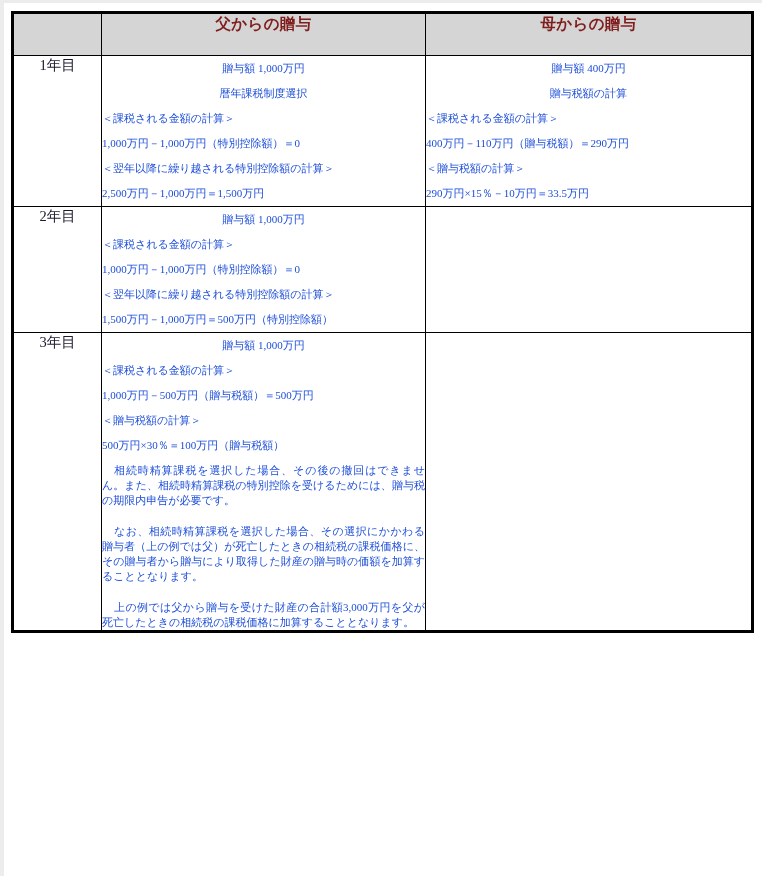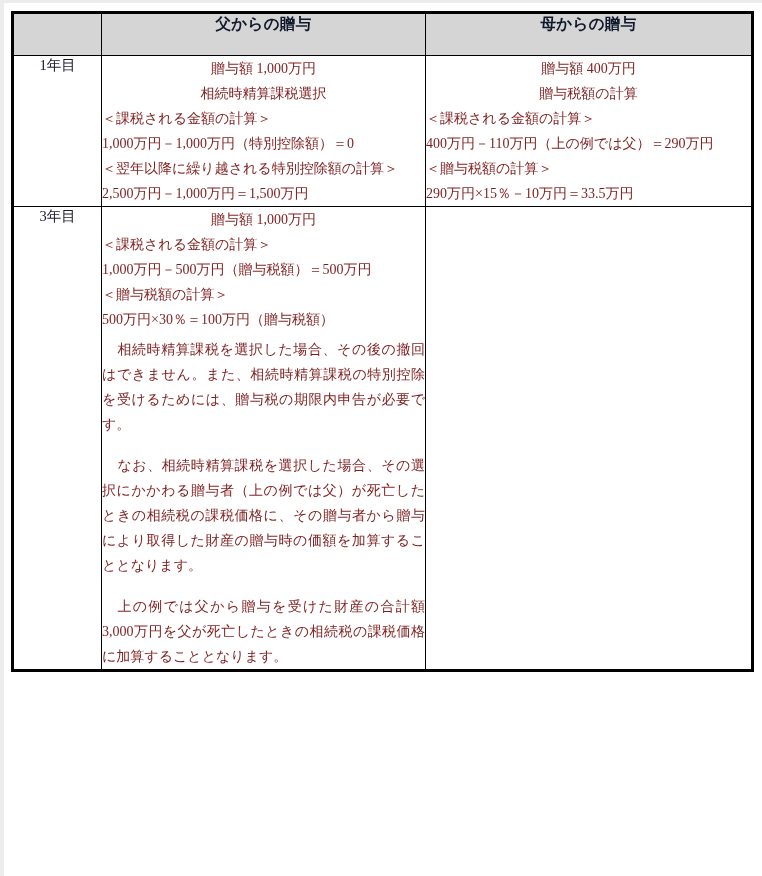--- a/index.html
+++ b/index.html
@@ -55,60 +55,60 @@
   col.col-mother { width: 327px; }
 
   
   thead th {
     background: #d5d5d5;
     height: 41px;
     text-align: center;
     vertical-align: middle;
     font-weight: bold;
     font-size: 15.5px;
-    color: #0f172a;
+    color: #7f1d1d;
     letter-spacing: 0.3px;
   }
   thead th.blank-head {
     background: #d5d5d5;
   }
 
   
   td.year-cell {
     text-align: center;
     vertical-align: middle;
     font-size: 14.5px;
     color: #1a1a2e;
   }
 
   
   td.body-cell {
     padding: 6px 8px 8px 8px;
-    font-size: 14px;
+    font-size: 11px;
     line-height: 25px;
-    color: #7f1d1d;
+    color: #1d4ed8;
   }
   td.body-cell.empty {
     padding: 0;
   }
 
   .line {
     white-space: nowrap;
   }
   .line.center {
     text-align: center;
     white-space: nowrap;
   }
   .line.wrap {
     white-space: normal;
   }
 
   .para {
     text-indent: 1.1em;
-    line-height: 25px;
+    line-height: 15px;
     margin: 0;
     text-align: justify;
     text-justify: inter-character;
   }
   .para + .para {
     margin-top: 16px;
   }
   .para.first-para {
     margin-top: 5px;
   }
@@ -132,36 +132,47 @@
         <th>父からの贈与</th>
         <th>母からの贈与</th>
       </tr>
     </thead>
     <tbody>
 
       <tr>
         <td class="year-cell">1年目</td>
         <td class="body-cell">
           <div class="line center">贈与額 1,000万円</div>
-          <div class="line center">相続時精算課税選択</div>
+          <div class="line center">暦年課税制度選択</div>
           <div class="line">＜課税される金額の計算＞</div>
           <div class="line">1,000万円－1,000万円（特別控除額）＝0</div>
           <div class="line">＜翌年以降に繰り越される特別控除額の計算＞</div>
           <div class="line">2,500万円－1,000万円＝1,500万円</div>
         </td>
         <td class="body-cell">
           <div class="line center">贈与額 400万円</div>
           <div class="line center">贈与税額の計算</div>
           <div class="line">＜課税される金額の計算＞</div>
-          <div class="line">400万円－110万円（上の例では父）＝290万円</div>
+          <div class="line">400万円－110万円（贈与税額）＝290万円</div>
           <div class="line">＜贈与税額の計算＞</div>
           <div class="line">290万円×15％－10万円＝33.5万円</div>
         </td>
       </tr>
 
+      <tr>
+        <td class="year-cell">2年目</td>
+        <td class="body-cell">
+          <div class="line center">贈与額 1,000万円</div>
+          <div class="line">＜課税される金額の計算＞</div>
+          <div class="line">1,000万円－1,000万円（特別控除額）＝0</div>
+          <div class="line">＜翌年以降に繰り越される特別控除額の計算＞</div>
+          <div class="line wrap">1,500万円－1,000万円＝500万円（特別控除額）</div>
+        </td>
+        <td class="body-cell empty"></td>
+      </tr>
 
       <tr>
         <td class="year-cell">3年目</td>
         <td class="body-cell">
           <div class="line center">贈与額 1,000万円</div>
           <div class="line">＜課税される金額の計算＞</div>
           <div class="line wrap">1,000万円－500万円（贈与税額）＝500万円</div>
           <div class="line">＜贈与税額の計算＞</div>
           <div class="line">500万円×30％＝100万円（贈与税額）</div>
 

